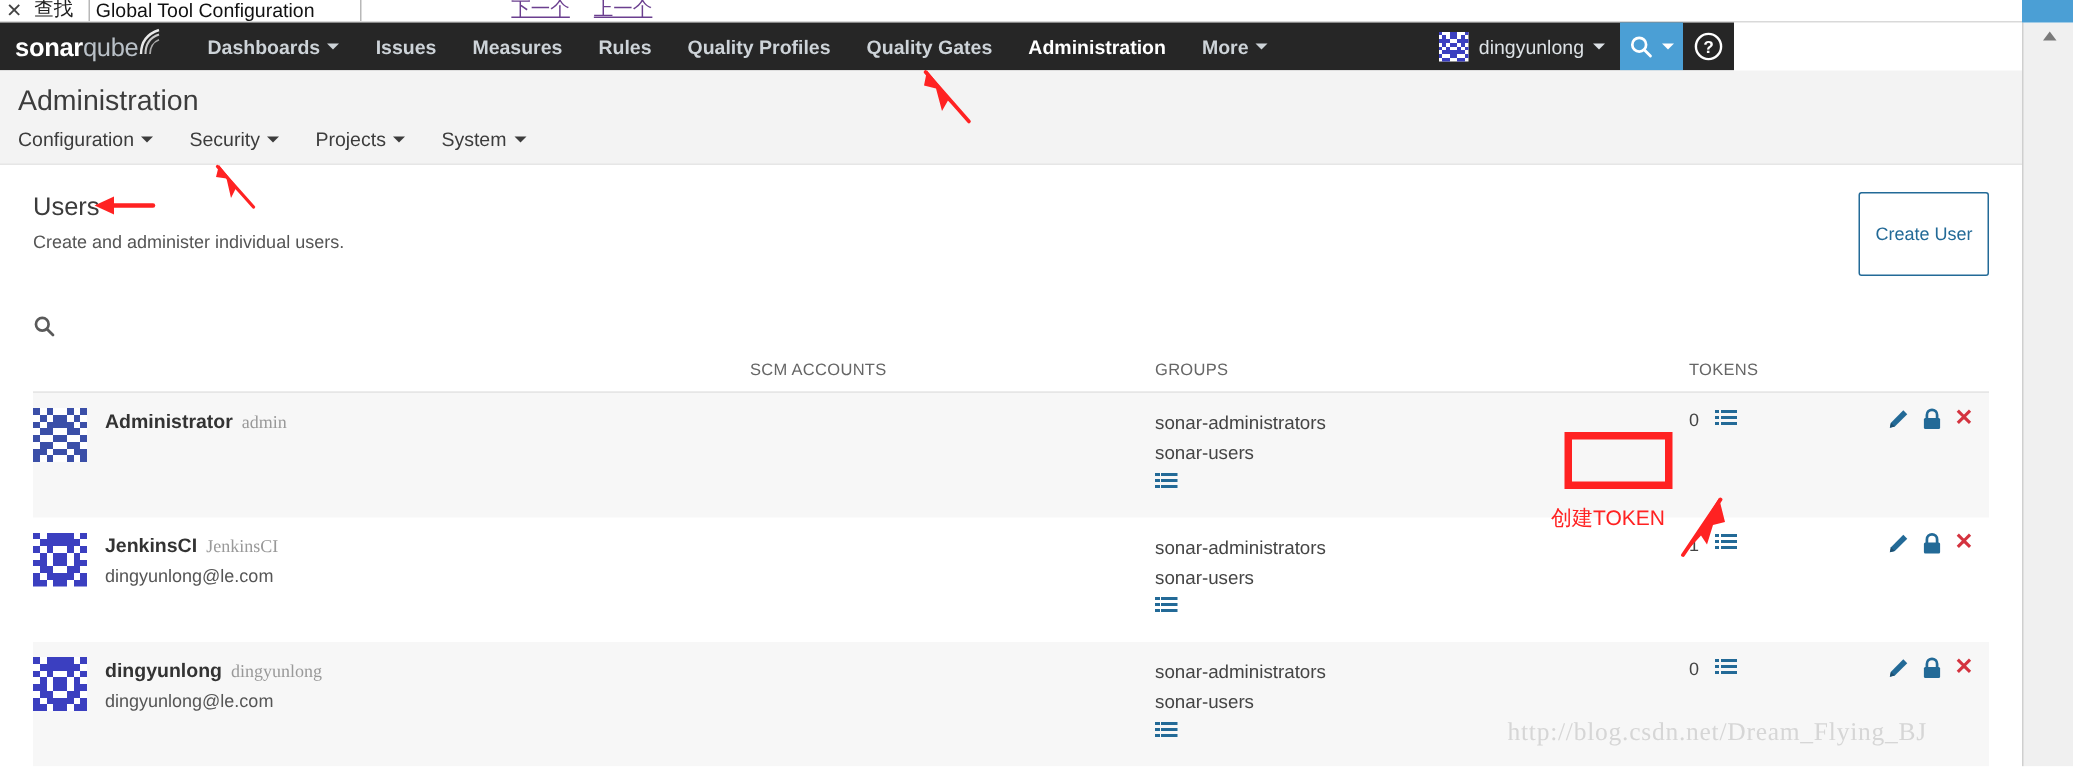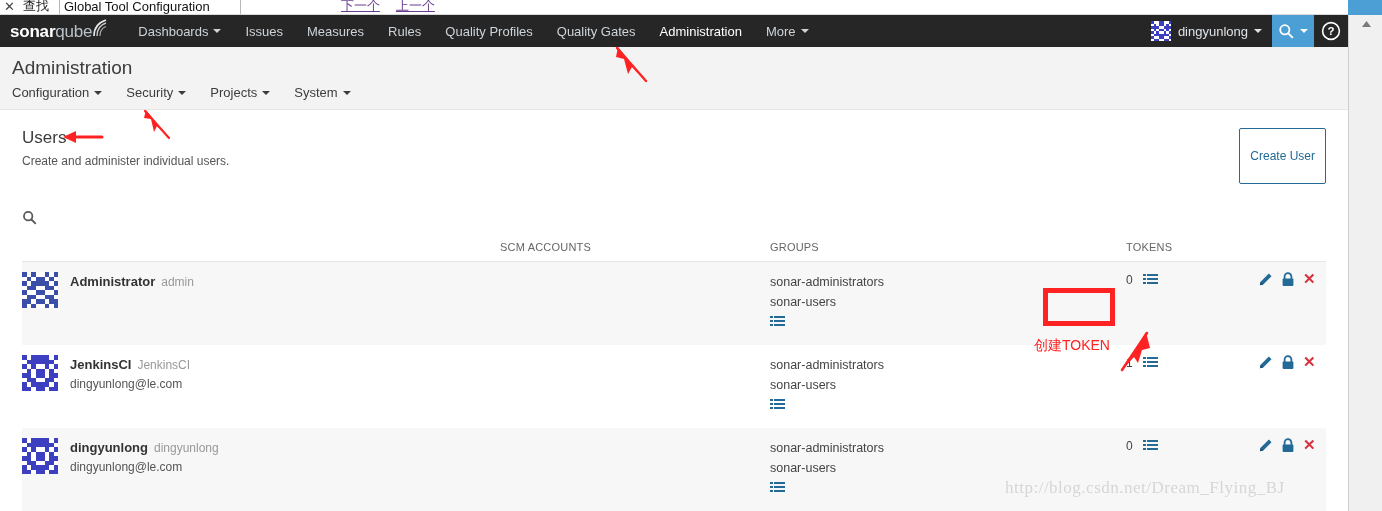--- a/index.html
+++ b/index.html
@@ -25,33 +25,33 @@
   .fb-input {
     width: 182px; height: 22px; border: 1px solid #b8b8b8; background:#fff;
     font-size: 13px; color: #111; padding: 1px 4px; line-height: 20px;
     font-family: "Liberation Sans", sans-serif;
   }
   .fb-btns { margin-left: 100px; display: flex; gap: 16px; }
   .fb-btn { font-size: 13px; color: #6b3f8f; text-decoration: underline; }
 
   
   .topnav {
-    position: absolute; left: 0; top: 15px; width: 1348px; height: 32px;
+    position: absolute; left: 0; top: 15px; width: 1156px; height: 32px;
     background: #262626; display: flex; align-items: center;
   }
   .logo { margin-left: 10px; display: flex; align-items: flex-end; height: 32px; position: relative; }
   .logo-text { font-size: 17px; letter-spacing: -0.2px; line-height: 1; position: relative; top: -7px; }
   .logo-sonar { color: #ffffff; font-weight: bold; }
   .logo-qube { color: #b9c0c7; font-weight: normal; }
   .logo-arcs { position: absolute; right: -16px; top: 4px; width: 16px; height: 18px; }
 
   .nav-items { display: flex; align-items: center; margin-left: 34px; height: 32px; }
   .nav-item {
     color: #cdd3d8; font-size: 13px; padding: 0 12px; height: 32px;
-    display: flex; align-items: center; cursor: default; white-space: nowrap;
+    display: flex; align-items: center; cursor: default; white-space: nowrap; font-weight: bold;
   }
   .nav-item.active { color: #ffffff; }
   .caret { display:inline-block; margin-left: 5px; border-left: 4px solid transparent; border-right: 4px solid transparent; border-top: 4px solid currentColor; }
 
   .nav-right { margin-left: auto; display: flex; align-items: center; height: 32px; }
   .user-box { display: flex; align-items: center; color: #dde2e6; font-size: 13px; padding: 0 10px; height: 32px; }
   .identicon { width: 20px; height: 20px; margin-right: 7px; display:block; }
   .search-btn {
     width: 42px; height: 32px; background: #4b9fd5; display:flex; align-items:center; justify-content:center; gap: 4px;
   }
@@ -92,21 +92,21 @@
   table.users td { vertical-align: top; padding: 10px 0 12px 0; border-bottom: 0; }
   .c-user { width: 478px; }
   .c-scm  { width: 270px; }
   .c-groups { width: 348px; }
   .c-tokens { width: 140px; }
   .c-actions { width: 68px; }
 
   .user-cell { display: flex; align-items: flex-start; }
   .user-avatar { width: 36px; height: 36px; margin-right: 12px; flex: none; display:block; }
   .user-name { font-size: 13px; color: #333; font-weight: bold; }
-  .user-login { font-size: 12px; color: #999; margin-left: 6px; font-weight: normal; }
+  .user-login { font-size: 12px; color: #999; margin-left: 6px; font-weight: normal; font-family: Liberation Serif, serif; }
   .user-email { font-size: 12px; color: #555; margin-top: 4px; }
 
   .group-line { font-size: 12.5px; color: #444; line-height: 20px; }
   .list-icon { margin-top: 3px; }
 
   .tokens-cell { display: flex; align-items: flex-start; padding-left: 8px; }
   .token-count { font-size: 12px; color: #444; margin-right: 10px; line-height: 16px; }
 
   .actions-cell { display: flex; align-items: flex-start; gap: 8px; justify-content: flex-start; }
   .act { cursor: pointer; line-height: 0; }

